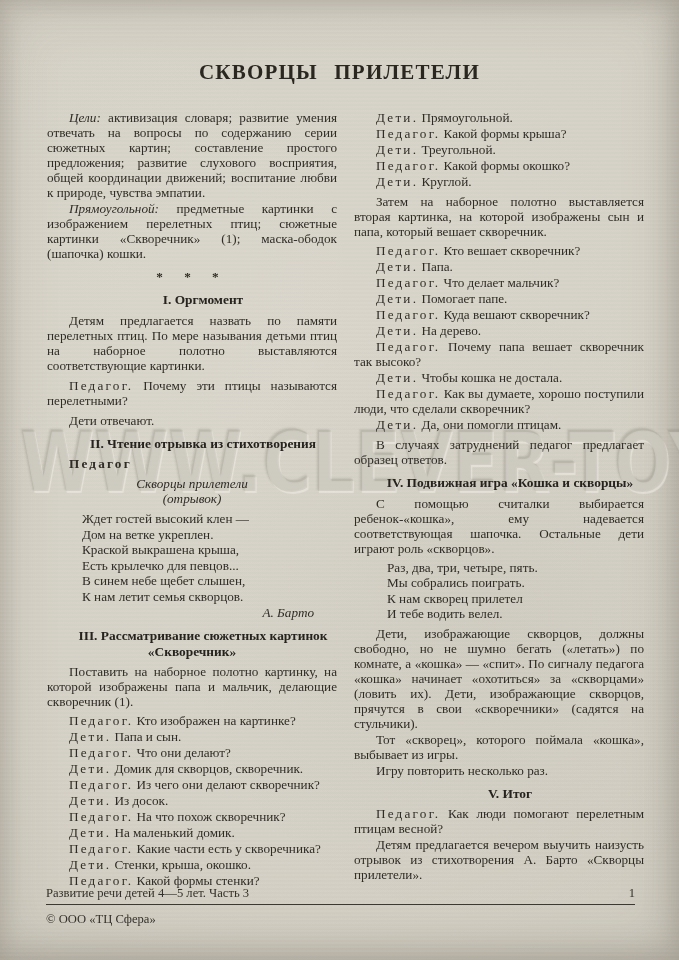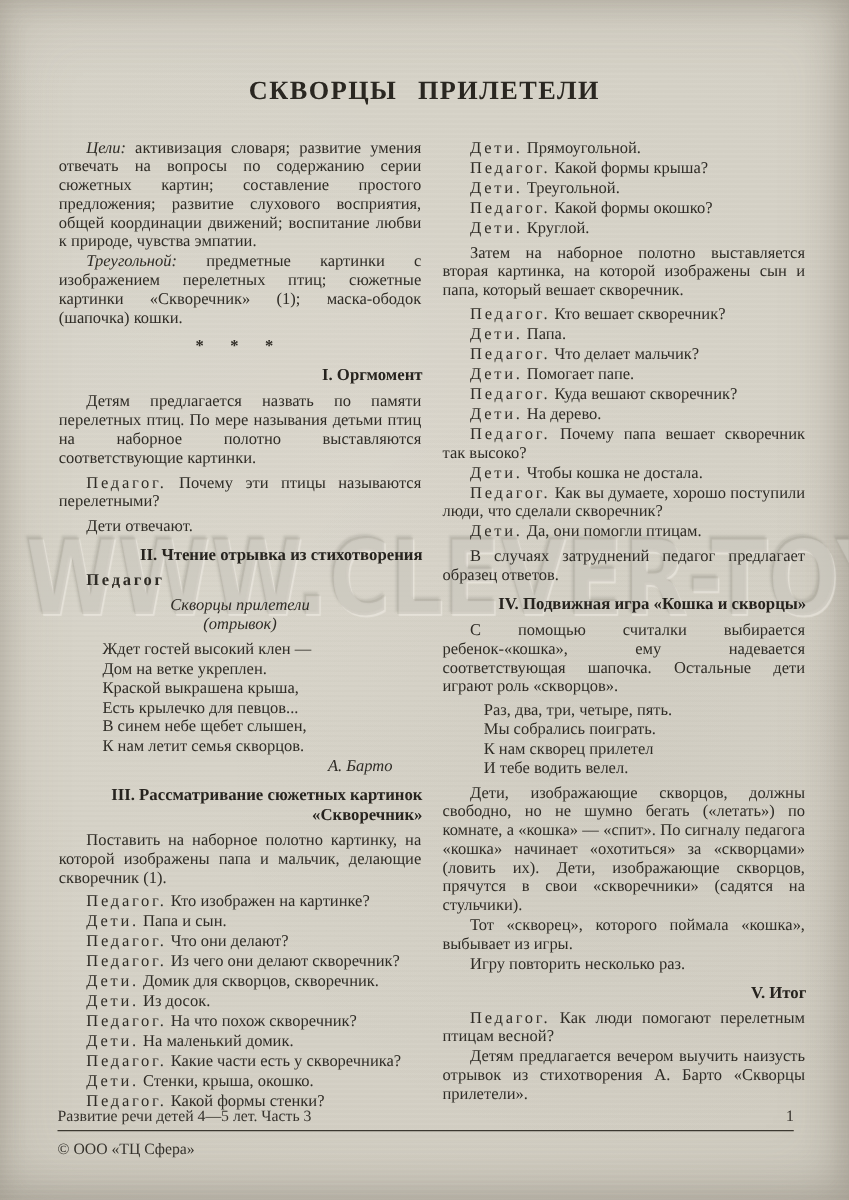--- a/index.html
+++ b/index.html
@@ -38,21 +38,21 @@
   }
 
   .columns{
     position:absolute; top:109px; left:46px; width:599px; z-index:1;
     display:flex; gap:15px;
   }
   .col{ width:292px; font-size:13.2px; line-height:15px; text-align:justify; hyphens:auto; }
   .col p{ margin:1px; }
   .para{ text-indent:22px; }
   .gap-top{ margin-top:5px !important; }
-  h2.heading{ font-size:13.4px; line-height:15.5px; font-weight:bold; text-indent:22px; text-align:right; margin:8px 0 5px; color:#26231e; }
+  h2.heading{ font-size:13.4px; line-height:15.5px; font-weight:bold; text-indent:22px; text-align:center; margin:8px 0 5px; color:#26231e; }
   .separator{ text-align:center; font-weight:bold; letter-spacing:9px; margin:8px 0 2px; }
   .lbl{ font-style:italic; }
   .speaker{ letter-spacing:2.2px; }
   .speaker-line{ text-indent:22px; letter-spacing:2.2px; margin-bottom:2px !important;font-weight:bold; }
   .dialog-block{ margin-top:4px; }
 
   .poem{ margin:5px 0 7px; }
   .poem-title,.poem-subtitle{ text-align:center; font-style:italic; }
   .poem-lines{ margin:5px 0 0 36px; text-align:left; line-height:15.5px; }
   .poem-author{ text-align:right; padding-right:24px; font-style:italic; margin-top:1px; }
@@ -69,21 +69,21 @@
 <div class="page">
 
   <div class="watermark">WWW.CLEVER-TOY.RU</div>
 
   <h1 class="title">СКВОРЦЫ  ПРИЛЕТЕЛИ</h1>
 
   <div class="columns">
 
     <div class="col">
       <p class="para"><i class="lbl">Цели:</i> <span>активизация словаря; развитие умения отвечать на вопросы по содержанию серии сюжетных картин; составление простого предложения; развитие слухового восприятия, общей координации движений; воспитание любви к природе, чувства эмпатии.</span></p>
-      <p class="para"><i class="lbl">Треугольной:</i> <span>предметные картинки с изображением перелетных птиц; сюжетные картинки «Скворечник» (1); маска-ободок (шапочка) кошки.</span></p>
+      <p class="para"><i class="lbl">Прямоугольной:</i> <span>предметные картинки с изображением перелетных птиц; сюжетные картинки «Скворечник» (1); маска-ободок (шапочка) кошки.</span></p>
 
       <div class="separator">* * *</div>
 
       <h2 class="heading">I. Оргмомент</h2>
       <p class="para">Детям предлагается назвать по памяти перелетных птиц. По мере называния детьми птиц на наборное полотно выставляются соответствующие картинки.</p>
       <p class="para gap-top"><span class="speaker">Педагог.</span> <span>Почему эти птицы называются перелетными?</span></p>
       <p class="para gap-top">Дети отвечают.</p>
 
       <h2 class="heading">II. Чтение отрывка из стихотворения</h2>
       <p class="speaker-line">Педагог</p>
@@ -102,22 +102,22 @@
         <div class="poem-author">А. Барто</div>
       </div>
 
       <h2 class="heading">III. Рассматривание сюжетных картинок «Скворечник»</h2>
       <p class="para">Поставить на наборное полотно картинку, на которой изображены папа и мальчик, делающие скворечник (1).</p>
 
       <div class="dialog-block">
         <p class="para"><span class="speaker">Педагог.</span> <span>Кто изображен на картинке?</span></p>
         <p class="para"><span class="speaker">Дети.</span> <span>Папа и сын.</span></p>
         <p class="para"><span class="speaker">Педагог.</span> <span>Что они делают?</span></p>
+        <p class="para"><span class="speaker">Дети.</span> <span>Домик для скворцов, скворечник.</span></p>
         <p class="para"><span class="speaker">Педагог.</span> <span>Из чего они делают скворечник?</span></p>
-        <p class="para"><span class="speaker">Дети.</span> <span>Домик для скворцов, скворечник.</span></p>
         <p class="para"><span class="speaker">Дети.</span> <span>Из досок.</span></p>
         <p class="para"><span class="speaker">Педагог.</span> <span>На что похож скворечник?</span></p>
         <p class="para"><span class="speaker">Дети.</span> <span>На маленький домик.</span></p>
         <p class="para"><span class="speaker">Педагог.</span> <span>Какие части есть у скворечника?</span></p>
         <p class="para"><span class="speaker">Дети.</span> <span>Стенки, крыша, окошко.</span></p>
         <p class="para"><span class="speaker">Педагог.</span> <span>Какой формы стенки?</span></p>
       </div>
     </div>
 
     <div class="col">

